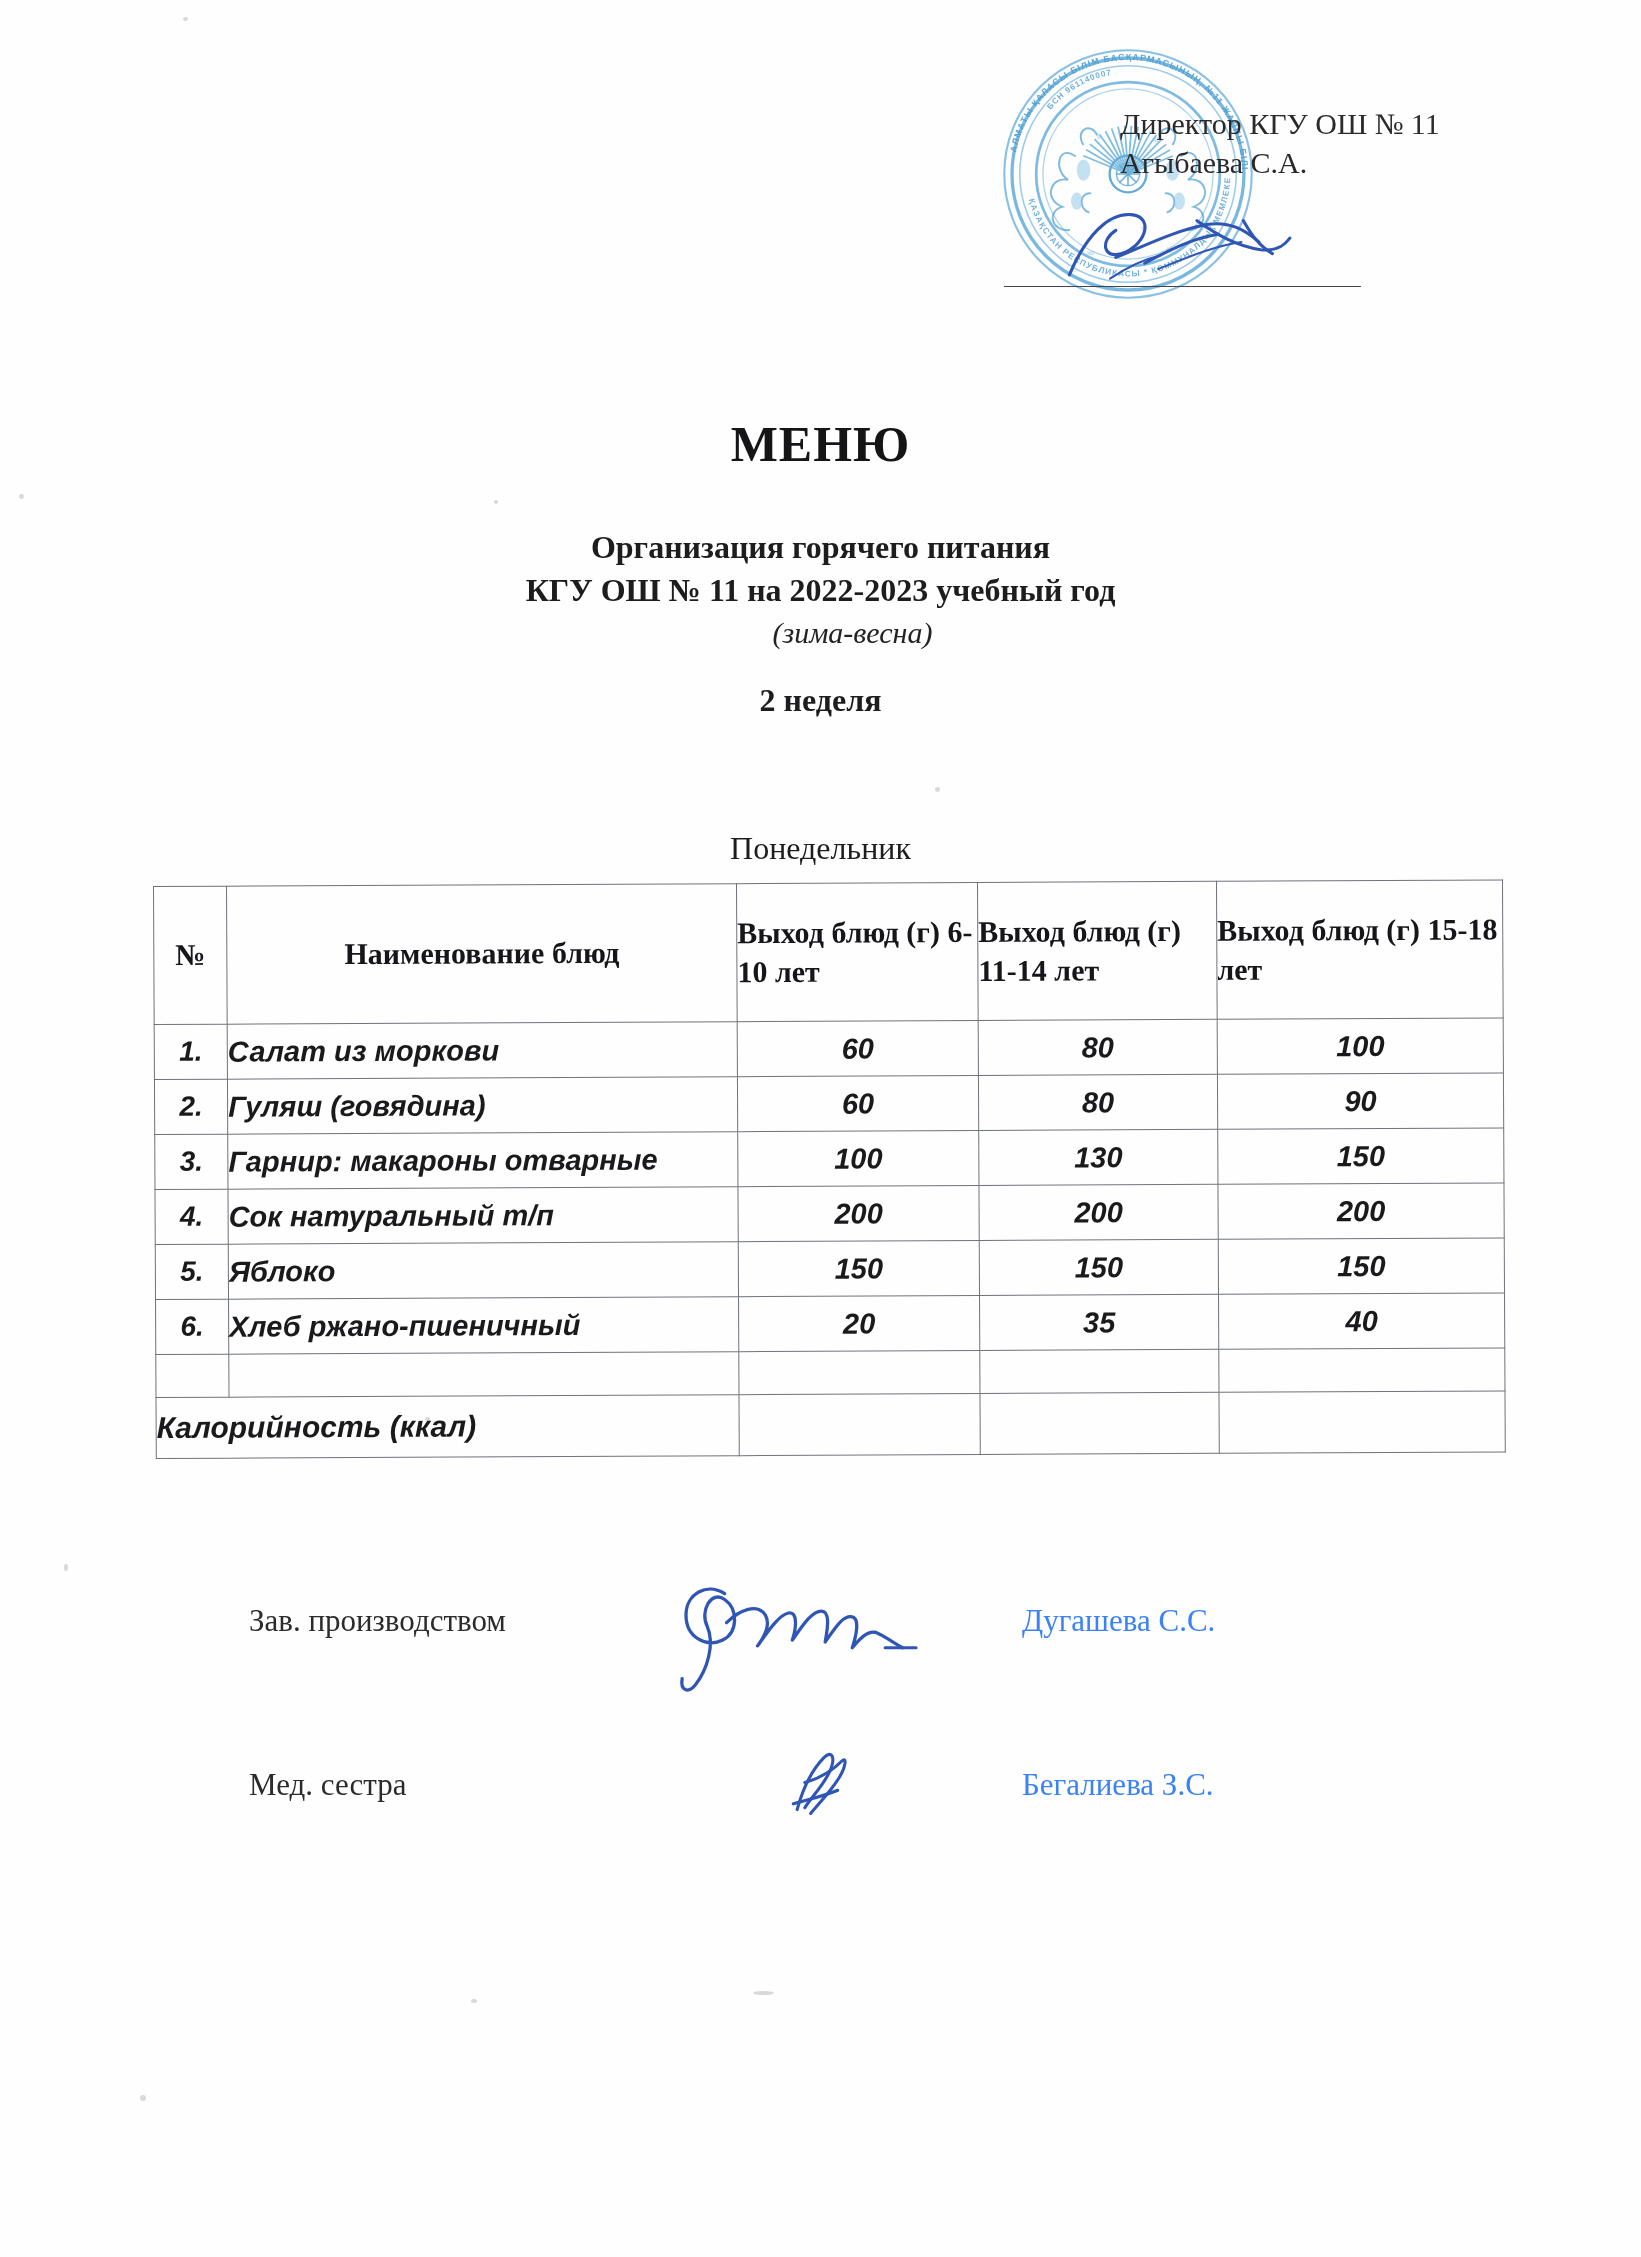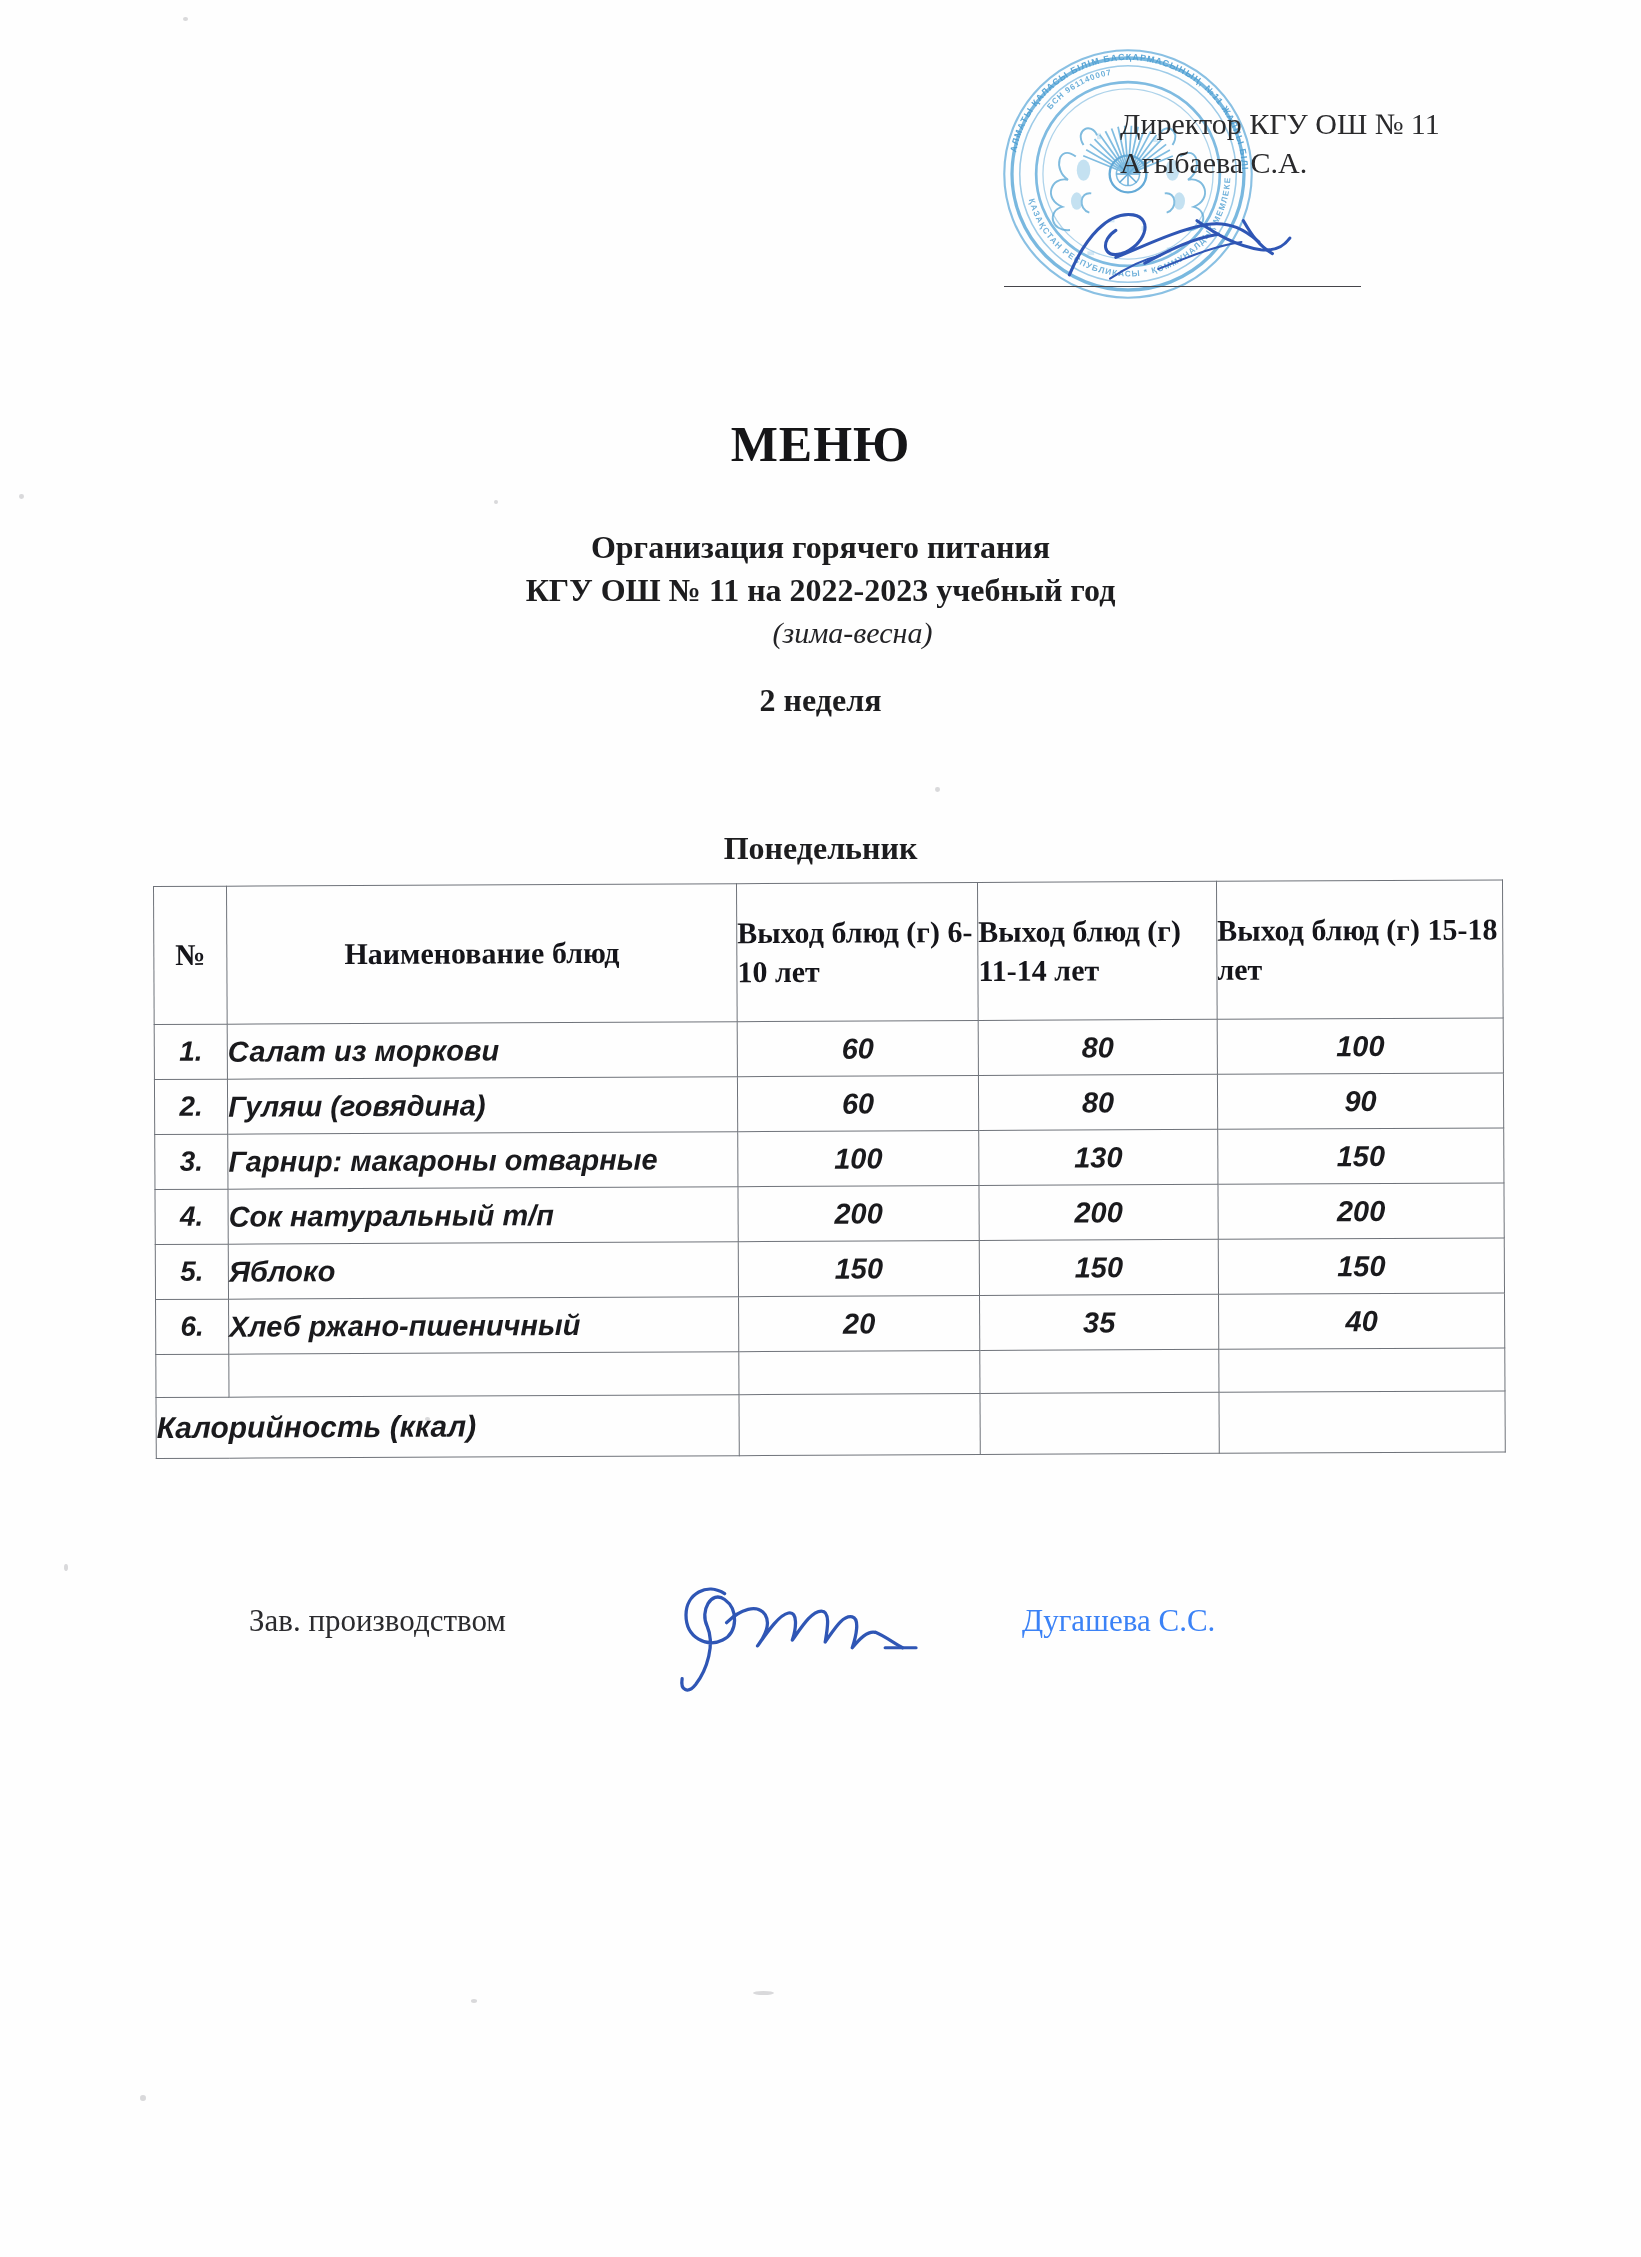--- a/index.html
+++ b/index.html
@@ -119,21 +119,21 @@
     font-weight: bold;
     color: #1d1d1f;
   }
   .weekday {
     position: absolute;
     top: 830px;
     left: 0;
     width: 1641px;
     text-align: center;
     font-size: 32px;
-    font-weight: bold;
+    font-weight: normal;
     color: #1d1d1f;
   }
 
   
   .table-zone {
     position: absolute;
     left: 153px;
     top: 886px;
     width: 1350px;
     
@@ -475,15 +475,28 @@
                    C 146,58 144,76 140,88 C 150,74 160,58 170,58 C 180,58 176,78 174,90
                    C 184,76 192,62 202,64 C 210,66 206,84 202,96 C 210,86 218,78 226,80"></path>
           <path d="M 226,80 C 236,84 246,92 254,96"></path>
         </g>
         <path d="M 236,96 L 268,96" fill="none" stroke="#2f56b5" stroke-width="3.2" stroke-linecap="round"></path>
       </svg>
     </div>
     <span class="person">Дугашева С.С.</span>
   </div>
 
+  <div class="foot-row" id="foot-nurse">
+    <span class="role">Мед. сестра</span>
+    <div class="scrawl">
+      <svg viewBox="0 0 120 90" xmlns="http://www.w3.org/2000/svg">
+        <g fill="none" stroke="#2f56b5" stroke-width="3.2" stroke-linecap="round" stroke-linejoin="round">
+          <path d="M 26,72 C 32,50 42,30 54,18 C 62,10 66,18 60,32 C 54,46 40,60 34,70"></path>
+          <path d="M 34,44 C 48,40 62,32 72,22 C 78,16 76,28 70,38 C 62,52 48,66 40,76"></path>
+          <path d="M 22,66 C 36,62 54,58 68,52"></path>
+        </g>
+      </svg>
+    </div>
+    <span class="person">Бегалиева З.С.</span>
+  </div>
 
 </div>
 
 
 </body></html>

